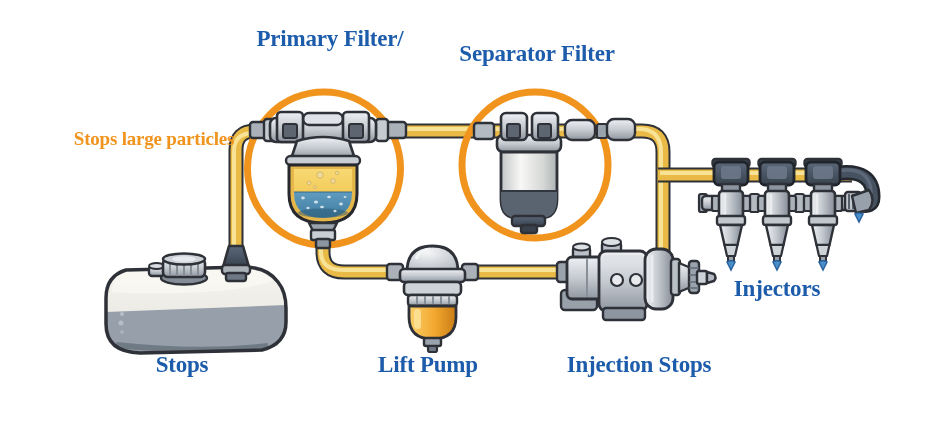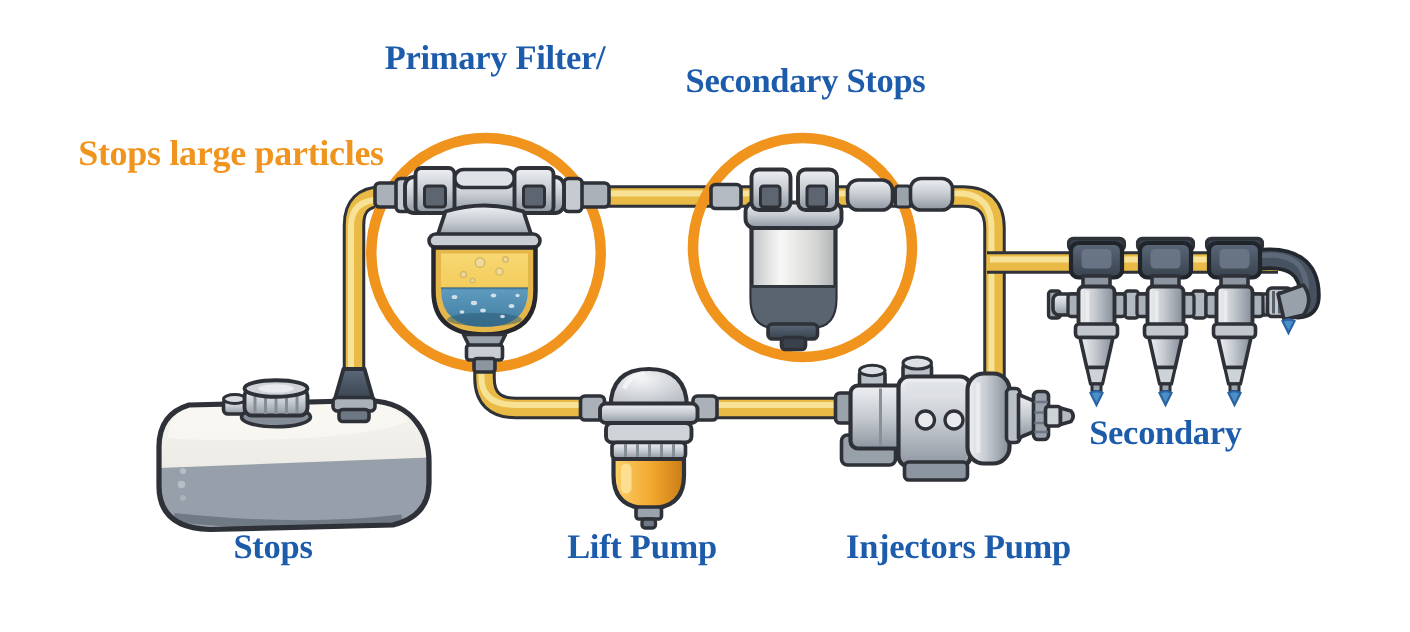--- a/index.html
+++ b/index.html
@@ -6,21 +6,21 @@
   .stage{
     position:relative;width:940px;height:421px;background:var(--background,#ffffff);
     overflow:hidden;font-family:Liberation Serif, serif;
   }
   .stage svg{position:absolute;left:0;top:0;}
   .lbl{
     position:absolute;transform:translateX(-50%);
     font-weight:bold;white-space:nowrap;text-align:center;letter-spacing:-0.2px;
   }
   .lbl.blue{color:var(--label_blue,#1d5cab);font-size:23px;line-height:26px;}
-  .lbl.orange{color:var(--annotation_orange,#f0941d);font-size:24px;line-height:22px;}
+  .lbl.orange{color:var(--annotation_orange,#f0941d);font-size:19px;line-height:22px;margin-top:36px;}
   .pipe-outline{fill:none;stroke:var(--outline_dark,#2e3137);stroke-width:15;}
   .pipe-mid{fill:none;stroke:var(--pipe_yellow,#e9ba45);stroke-width:11;}
   .pipe-hi{fill:none;stroke:var(--pipe_highlight,#f8e49a);stroke-width:4;opacity:.95;}
   .hl-circle{fill:none;stroke:var(--annotation_orange,#f49d2b);stroke-width:7;}
   .ol{stroke:var(--outline_dark,#2e3137);stroke-linejoin:round;}
 </style>
 </head>
 <body>
 
 <div class="stage">
@@ -300,19 +300,19 @@
         <path d="M -6.5 245 L 6.5 245 L 4 256 L -4 256 Z" fill="#ced3d8" class="ol" stroke-width="2.2"></path>
         <rect x="-3" y="256" width="6" height="5" fill="#9aa2ac" class="ol" stroke-width="2"></rect>
         <path d="M -4 262 Q 0 259.5 4 262 L 0 270 Z" fill="var(--drip_blue,#4a90c8)" stroke="#2c63a0" stroke-width="1.5"></path>
       </g>
     </g>
   </svg>
 
   <div class="lbl blue" style="left:330px;top:26px;">
     <div>Primary Filter/</div>
   </div>
-  <div class="lbl blue" style="left:537px;top:41px;">Secondary Stops</div>
+  <div class="lbl blue" style="left:537px;top:41px;">Separator Filter</div>
   <div class="lbl orange" style="left:154px;top:92px;">Stops large particles</div>
   <div class="lbl blue" style="left:182px;top:352px;">Stops</div>
   <div class="lbl blue" style="left:428px;top:352px;">Lift Pump</div>
-  <div class="lbl blue" style="left:639px;top:352px;">Injectors Pump</div>
-  <div class="lbl blue" style="left:777px;top:276px;">Secondary</div>
+  <div class="lbl blue" style="left:639px;top:352px;">Injection Stops</div>
+  <div class="lbl blue" style="left:777px;top:276px;">Injectors</div>
 </div>
 
 </body></html>

